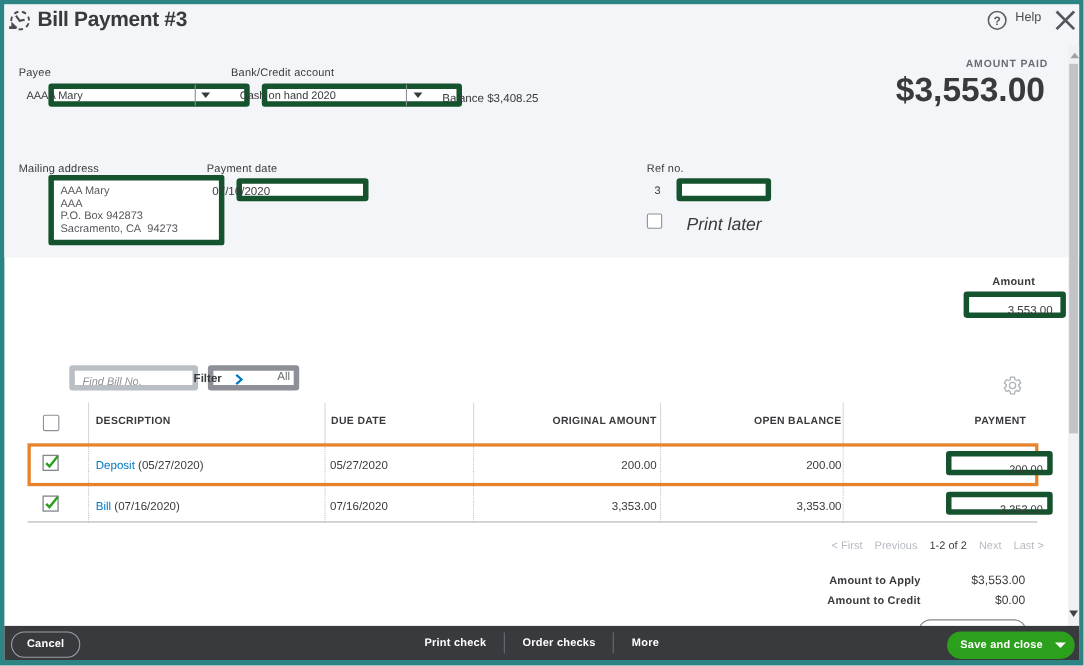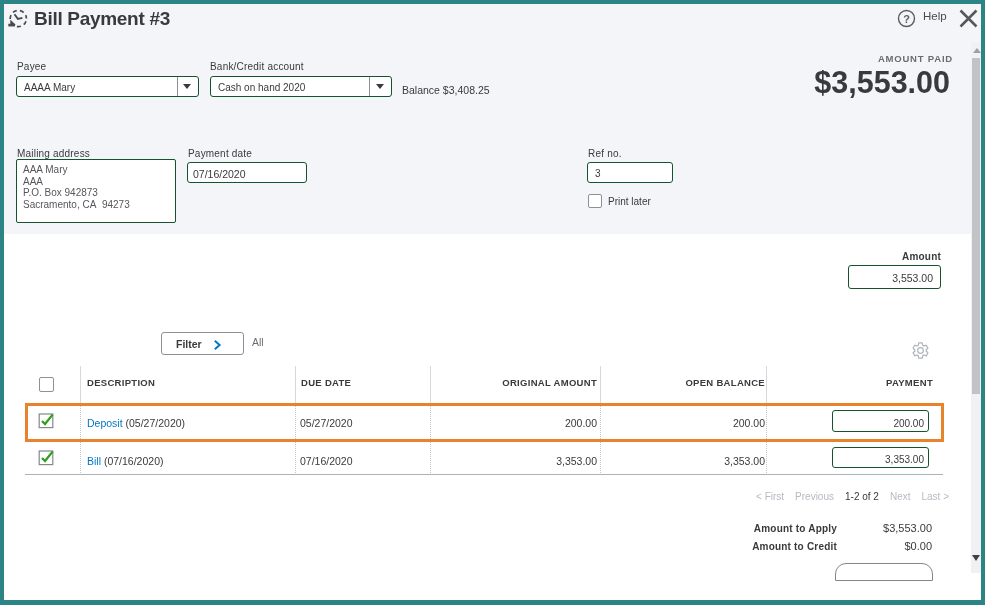--- a/index.html
+++ b/index.html
@@ -4,21 +4,21 @@
 <style>
 * { margin:0; padding:0; box-sizing:border-box; }
 html,body { width:985px; height:605px; overflow:hidden; background:#fff; }
 body { font-family:"Liberation Sans", sans-serif; color:#393a3d; }
 .abs { position:absolute; }
 #win { position:absolute; left:0; top:0; width:985px; height:605px;
   border:4px solid #2d8484; border-bottom-width:5px; background:#fff; }
 #gray { position:absolute; left:0; top:0; right:0; height:230px; background:#f4f5f8; }
 #footer { position:absolute; left:0; bottom:0; right:0; height:31px; background:#393a3d; z-index:30; }
 .lbl { font-size:10px; color:#393a3d; letter-spacing:0.2px; }
-.inp { background:#fff; border:1px solid #14532d; border-radius:3px; font-size:10px; color:#393a3d; }
+.inp { background:#fff; border:5px solid #14532d; border-radius:3px; font-size:10px; color:#393a3d;margin-left:28px; }
 .hdrtxt { font-size:9.5px; font-weight:bold; color:#393a3d; letter-spacing:0.3px; }
 .num { font-size:10.5px; color:#393a3d; }
 .cb { background:#fff; border:1px solid #8d9096; border-radius:2px; }
 .vdot { position:absolute; width:0; border-left:1px dotted #c2c5cb; }
 .vsol { position:absolute; width:0; border-left:1px solid #d5d8dc; }
 </style>
 </head>
 <body>
 <div id="win">
  <div id="gray"></div>
@@ -64,25 +64,26 @@
 
  <div class="abs lbl" style="left:184px;top:144px;">Payment date</div>
  <div class="abs inp" style="left:183px;top:158px;width:120px;height:21px;"></div>
  <div class="abs" style="left:189px;top:163.5px;font-size:10.5px;">07/16/2020</div>
 
  <div class="abs lbl" style="left:584px;top:144px;text-align:right;">Ref no.</div>
  <div class="abs inp" style="left:583px;top:158px;width:86px;height:21px;"></div>
  <div class="abs" style="left:591px;top:164px;font-size:10px;">3</div>
 
  <div class="abs cb" style="left:584px;top:190px;width:14px;height:14px;"></div>
- <div class="abs" style="left:604px;top:192px;font-size:10px;">Print later</div>
+ <div class="abs" style="left:620px;top:192px;font-size:16px;font-style:italic;">Print later</div>
 
  <div class="abs" style="right:40px;top:247px;font-size:10px;font-weight:bold;letter-spacing:0.2px;">Amount</div>
  <div class="abs inp" style="left:844px;top:261px;width:93px;height:24px;text-align:right;padding:6px 7px 0 0;font-size:10.5px;">3,553.00</div>
 
+ <div class="abs inp" style="left:31px;top:328px;width:117px;height:23px;border-color:#babec5;padding:5px 0 0 7px;font-size:10px;font-style:italic;color:#8d9096;">Find Bill No.</div>
  <div class="abs inp" style="left:157px;top:328px;width:83px;height:23px;border-color:#8d9096;"></div>
  <div class="abs" style="left:172px;top:334px;font-size:10.5px;font-weight:bold;text-align:center;">Filter</div>
  <svg class="abs" style="left:207px;top:335px" width="12" height="12" viewBox="0 0 12 12">
    <path d="M3.8 1.8 L8.6 6 L3.8 10.2" fill="none" stroke="#0077c5" stroke-width="2"></path>
  </svg>
  <div class="abs" style="left:248px;top:332px;font-size:10.5px;color:#6b6c72;">All</div>
 
  <svg class="abs" style="left:907px;top:337px" width="19" height="19" viewBox="0 0 24 24">
    <path fill="none" stroke="#aeb2b9" stroke-width="1.5" d="M19.14,12.94c0.04-0.3,0.06-0.61,0.06-0.94c0-0.32-0.02-0.64-0.07-0.94l2.03-1.58c0.18-0.14,0.23-0.41,0.12-0.61 l-1.92-3.32c-0.12-0.22-0.37-0.29-0.59-0.22l-2.39,0.96c-0.5-0.38-1.03-0.7-1.62-0.94L14.4,2.81c-0.04-0.24-0.24-0.41-0.48-0.41 h-3.84c-0.24,0-0.43,0.17-0.47,0.41L9.25,5.35C8.66,5.59,8.12,5.92,7.63,6.29L5.24,5.33c-0.22-0.08-0.47,0-0.59,0.22L2.74,8.87 C2.62,9.08,2.66,9.34,2.86,9.48l2.03,1.58C4.84,11.36,4.8,11.69,4.8,12s0.02,0.64,0.07,0.94l-2.03,1.58 c-0.18,0.14-0.23,0.41-0.12,0.61l1.92,3.32c0.12,0.22,0.37,0.29,0.59,0.22l2.39-0.96c0.5,0.38,1.03,0.7,1.62,0.94l0.36,2.54 c0.05,0.24,0.24,0.41,0.48,0.41h3.84c0.24,0,0.44-0.17,0.47-0.41l0.36-2.54c0.59-0.24,1.13-0.56,1.62-0.94l2.39,0.96 c0.22,0.08,0.47,0,0.59-0.22l1.92-3.32c0.12-0.22,0.07-0.47-0.12-0.61L19.14,12.94z M12,15.6c-1.98,0-3.6-1.62-3.6-3.6 s1.62-3.6,3.6-3.6s3.6,1.62,3.6,3.6S13.98,15.6,12,15.6z"></path>
  </svg>
@@ -140,13 +141,27 @@
  <div class="abs" style="left:633px;top:537px;width:200px;text-align:right;font-size:10px;font-weight:bold;letter-spacing:0.2px;">Amount to Credit</div>
  <div class="abs" style="left:724px;top:536px;width:204px;text-align:right;font-size:11px;">$0.00</div>
 
  <div class="abs" style="left:831px;top:559px;width:98px;height:18px;background:#fff;border:1px solid #84868b;border-radius:11px 11px 0 0;z-index:5;"></div>
 
  <div class="abs" style="left:967px;top:38px;width:10px;height:531px;background:#f0f1f3;"></div>
  <div class="abs" style="left:969px;top:44px;width:0;height:0;border-left:4px solid transparent;border-right:4px solid transparent;border-bottom:5px solid #9da0a5;"></div>
  <div class="abs" style="left:968px;top:54px;width:8px;height:336px;background:#c1c3c7;"></div>
  <div class="abs" style="left:968px;top:551px;width:0;height:0;border-left:4.5px solid transparent;border-right:4.5px solid transparent;border-top:6px solid #3f4145;"></div>
 
+ <div id="footer">
+   <div class="abs" style="left:6px;top:5px;width:63px;height:24px;border:1px solid #9b9ea3;border-radius:12px;color:#fff;font-size:10px;font-weight:bold;text-align:center;line-height:22px;letter-spacing:0.2px;">Cancel</div>
+   <div class="abs" style="left:0;right:0;top:0;height:31px;display:flex;justify-content:center;align-items:center;color:#fff;font-size:10px;font-weight:bold;letter-spacing:0.2px;">
+     <span>Print check</span>
+     <span style="width:1px;height:19px;background:#6a6c70;margin:0 16px;"></span>
+     <span>Order checks</span>
+     <span style="width:1px;height:19px;background:#6a6c70;margin:0 16px;"></span>
+     <span>More</span>
+   </div>
+   <div class="abs" style="left:857px;top:5px;width:116px;height:25px;background:#2ca01c;border-radius:13px;color:#fff;">
+     <span style="position:absolute;left:12px;top:7px;font-size:10px;font-weight:bold;letter-spacing:0.2px;">Save and close</span>
+     <span style="position:absolute;right:8px;top:10px;width:0;height:0;border-left:5px solid transparent;border-right:5px solid transparent;border-top:5.5px solid #fff;"></span>
+   </div>
+ </div>
 </div>
 
 </body></html>

